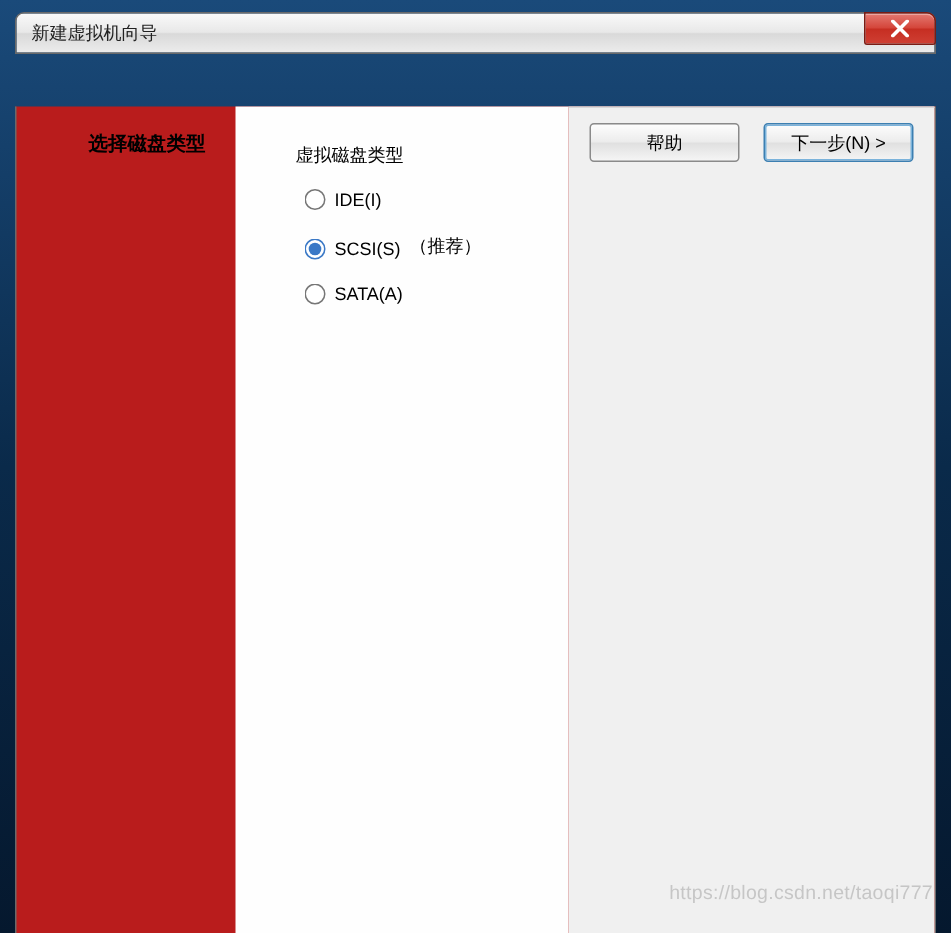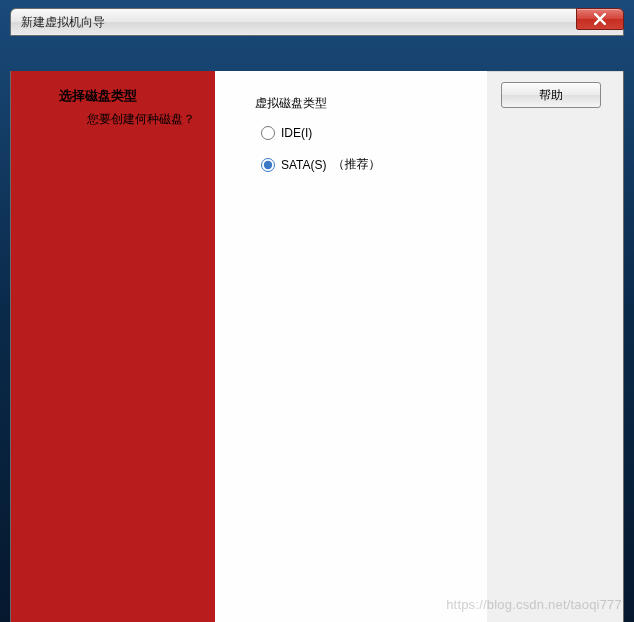--- a/index.html
+++ b/index.html
@@ -77,21 +77,21 @@
       padding: 24px 22px 10px 40px;
       background: #fefefe;
     }
     .group-label {
       font-size: 12px;
       color: #000;
       margin-bottom: 14px;
     }
     .radio-row {
       display: flex;
-      align-items: center;
+      align-items: flex-end;
       margin: 0 0 16px 6px;
       font-size: 12px;
       color: #000;
       cursor: pointer;
     }
     .radio-row input[type=radio] {
       width: 14px; height: 14px;
       margin-right: 6px;
       accent-color: #3a78c6;
     }
@@ -119,21 +119,21 @@
       font-family: inherit;
     }
     .btn.default {
       border: 1px solid #3c7fb1;
       box-shadow: 0 0 0 1px #7bb3db inset;
     }
     .spacer { flex: 1; }
     .watermark {
       position: absolute;
       right: 12px;
-      bottom: 10px;
+      bottom: 20px;
       font-size: 13px;
       color: rgba(120,120,120,0.35);
       font-family: Arial, sans-serif;
       letter-spacing: 0.2px;
       pointer-events: none;
     }
   </style>
 </head>
 <body>
 
@@ -143,39 +143,43 @@
     <div class="close-btn">
       <svg viewBox="0 0 10 10">
         <path d="M1 1 L9 9 M9 1 L1 9" stroke="#fff" stroke-width="2" stroke-linecap="round"></path>
       </svg>
     </div>
   </div>
 
   <div class="dialog">
     <div class="header-area">
       <div class="header-title">选择磁盘类型</div>
-      <div class="header-sub">您要创建何种磁盘？</div>
     </div>
 
     <div class="content-area">
       <div class="group-label">虚拟磁盘类型</div>
 
       <label class="radio-row">
         <input type="radio" name="disktype" style="">
         <span>IDE(I)</span>
       </label>
 
       <label class="radio-row">
         <input type="radio" name="disktype" checked="" style="">
-        <span>SATA(S)</span>
+        <span>SCSI(S)</span>
         <span class="recommended">（推荐）</span>
       </label>
 
+      <label class="radio-row">
+        <input type="radio" name="disktype" style="">
+        <span>SATA(A)</span>
+      </label>
     </div>
 
     <div class="btn-row">
       <button class="btn">帮助</button>
       <div class="spacer"></div>
+      <button class="btn default">下一步(N) &gt;</button>
     </div>
   </div>
 </div>
 
 <div class="watermark">https://blog.csdn.net/taoqi777</div>
 
 </body></html>

